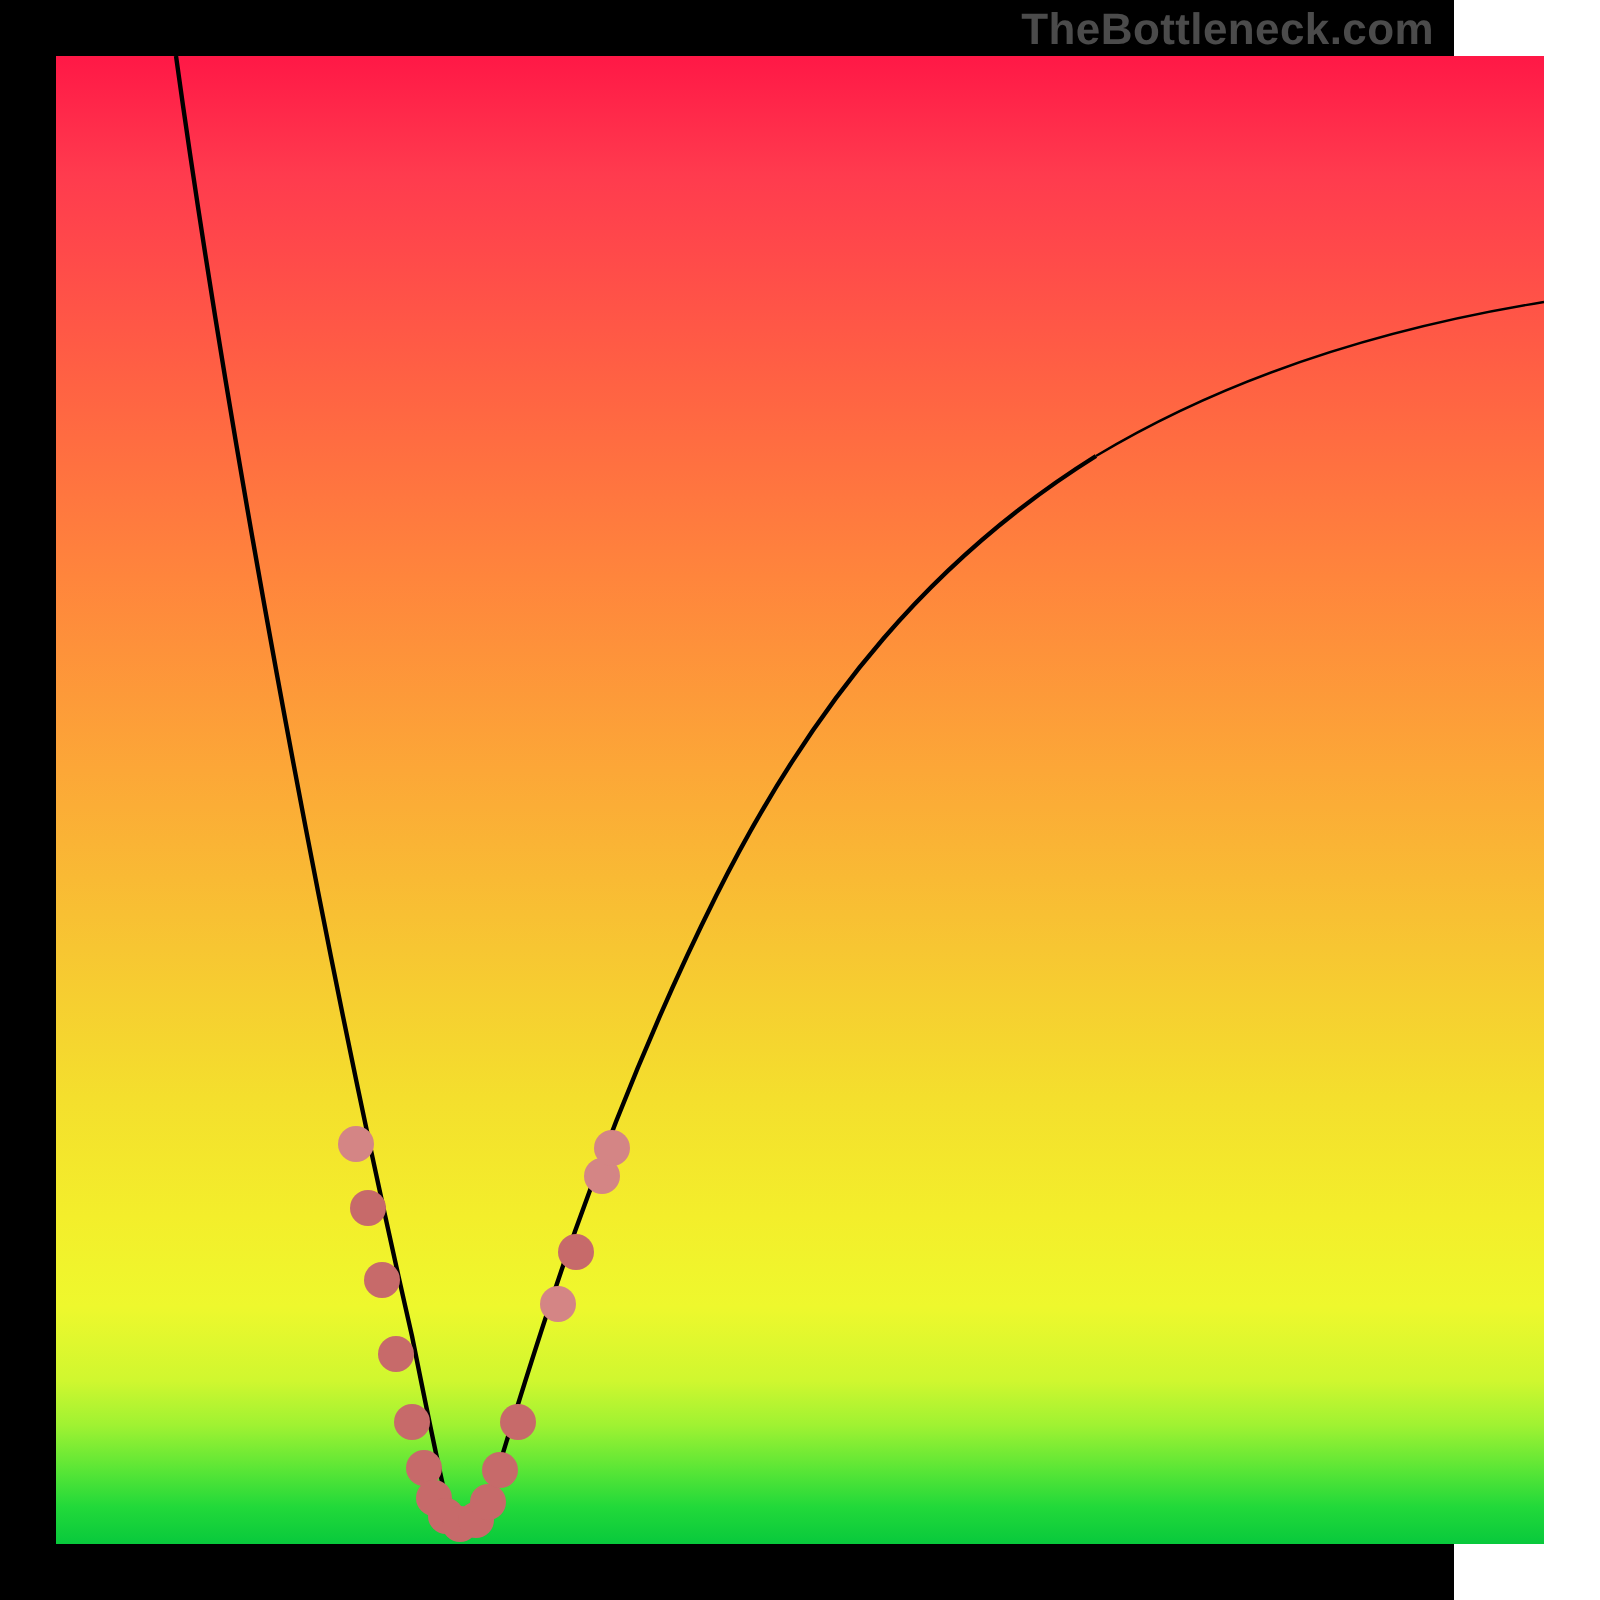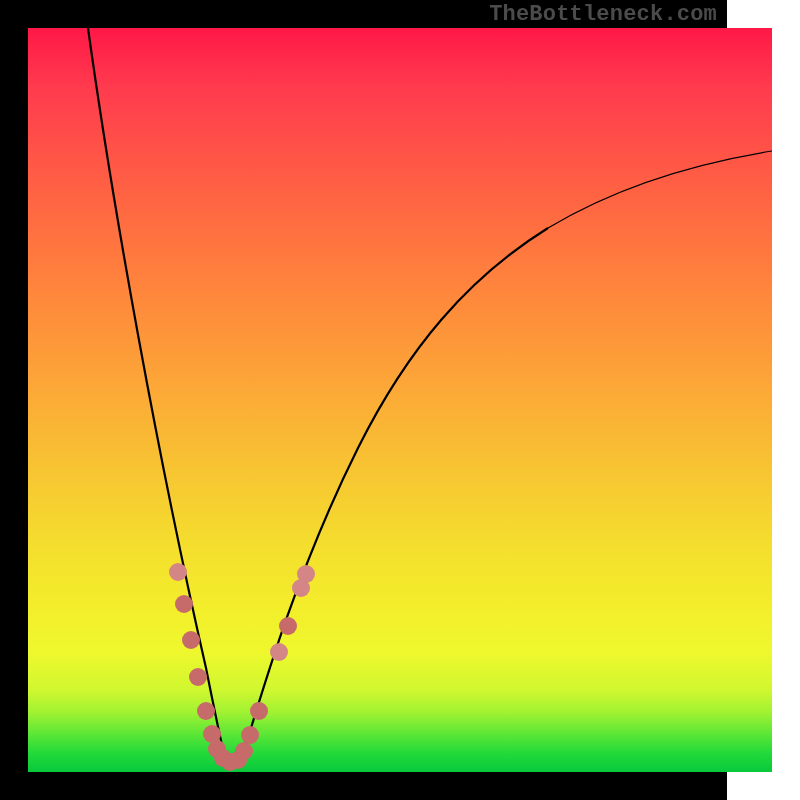--- a/index.html
+++ b/index.html
@@ -7,21 +7,20 @@
       width: 800px;
       height: 800px;
       overflow: hidden;
       font-family: Arial, Helvetica, sans-serif;
     }
     .outer {
       width: 727px;
       height: 800px;
       background: #000;
       position: relative;
-      font-family: Liberation Mono, monospace;
     }
     .watermark {
       position: absolute;
       top: 2px;
       right: 10px;
       font-size: 22px;
       font-weight: 600;
       color: #4b4b4b;
       letter-spacing: 0.2px;
       z-index: 10;

